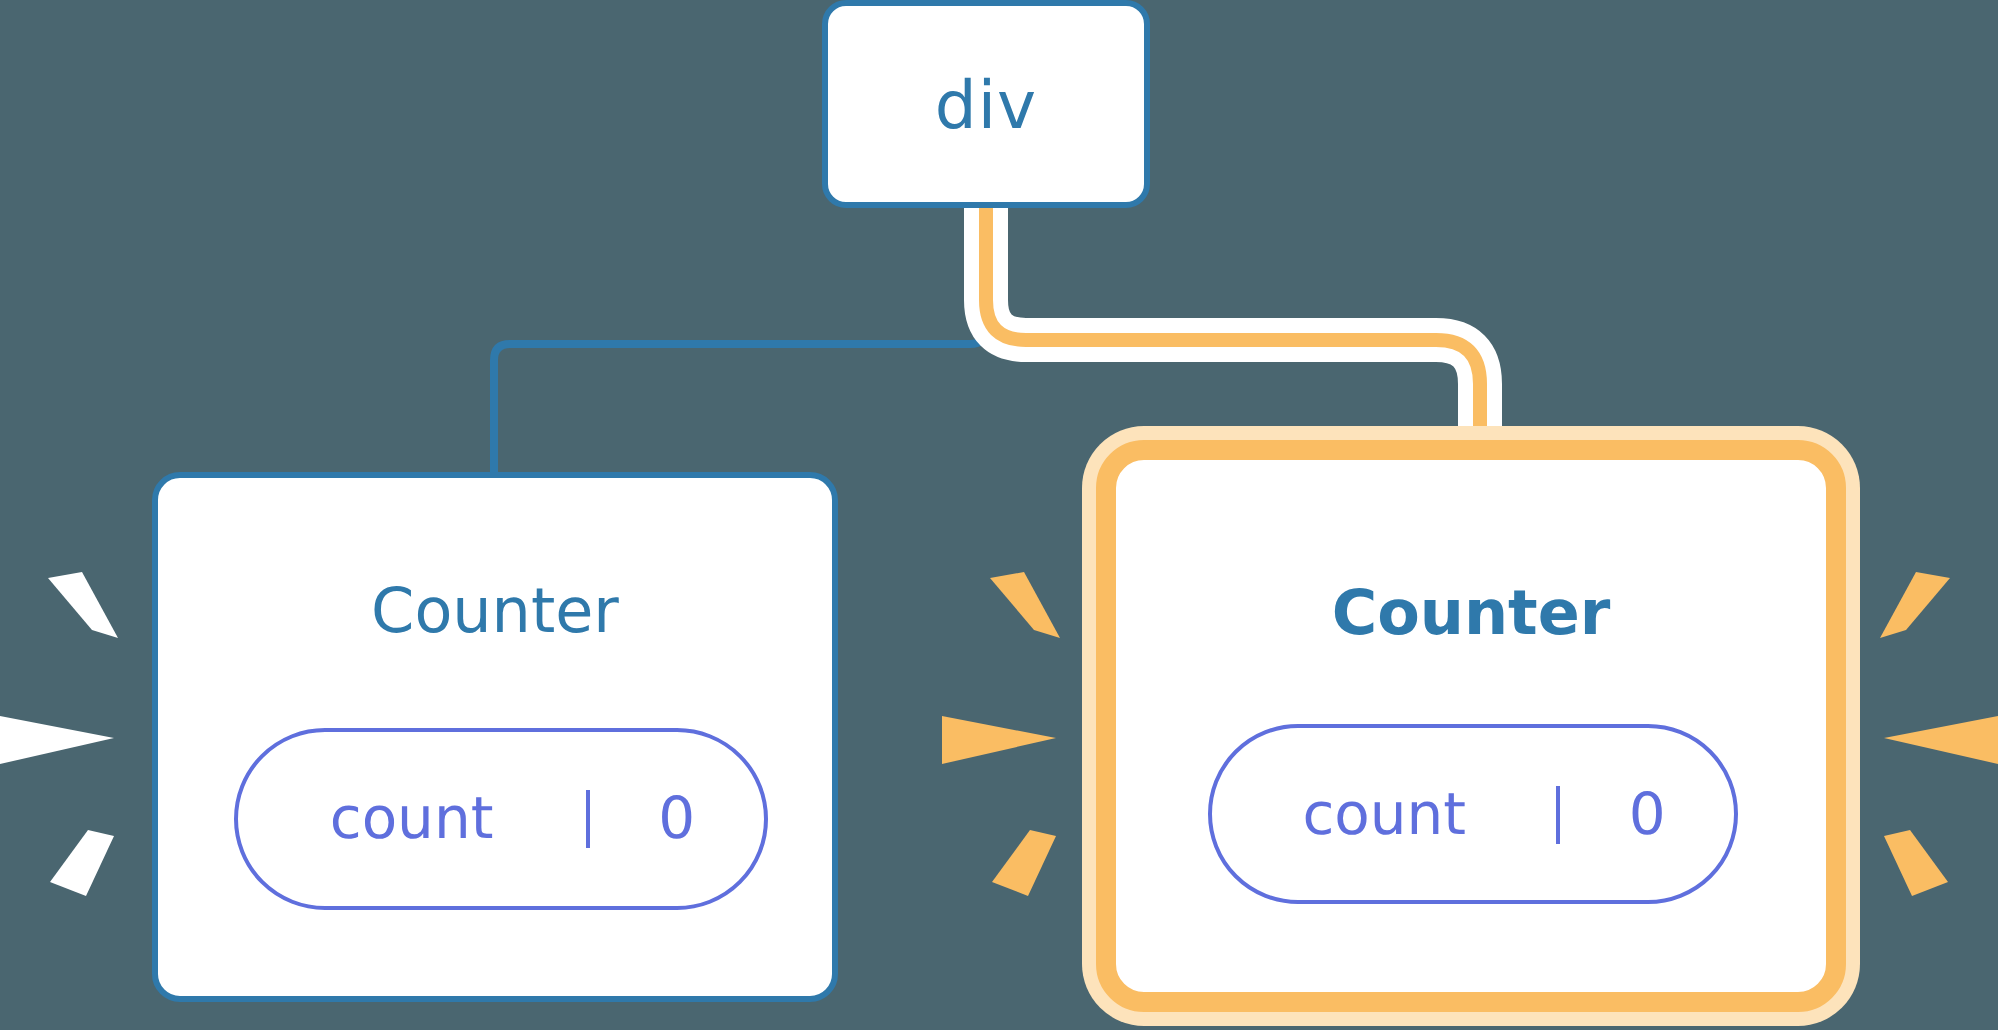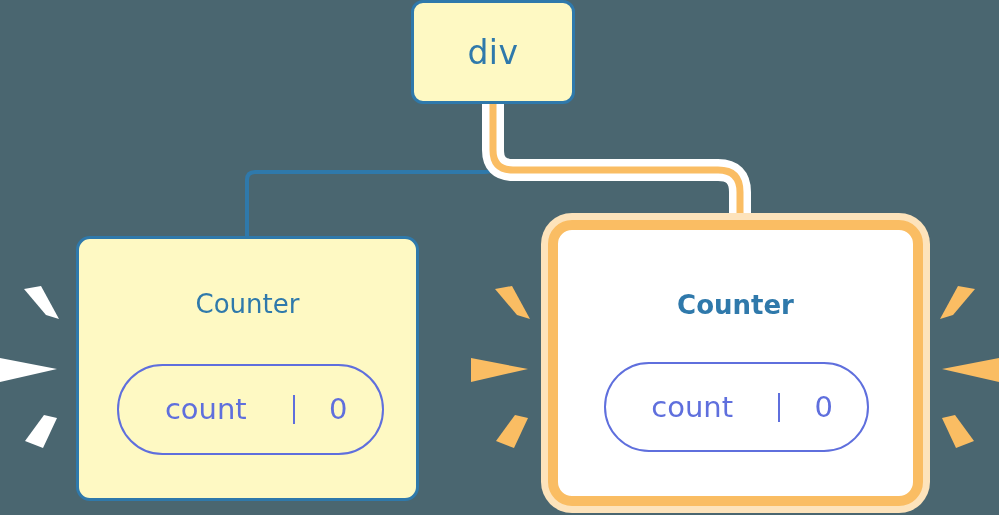--- a/index.html
+++ b/index.html
@@ -20,21 +20,21 @@
     background: #4a6670;
   }
   #wires {
     position: absolute;
     left: 0; top: 0;
     width: 999px;
     height: 515px;
   }
   .node {
     position: absolute;
-    background: #fef9c3;
+    background: #ffffff;
     box-sizing: border-box;
   }
   
   #div-node {
     left: 411px;
     top: 0px;
     width: 164px;
     height: 104px;
     border: 3px solid #2f79ab;
     border-radius: 12px;
@@ -82,21 +82,21 @@
   }
   .node-body {
     position: absolute;
     left: 0; top: 0; right: 0; bottom: 0;
   }
   .counter-title {
     position: absolute;
     width: 100%;
     text-align: center;
     color: #2f79ab;
-    font-size: 26px;
+    font-size: 31px;
     line-height: 1;
   }
   #counter-left .counter-title {
     top: 52px;
     font-weight: 400;
   }
   #counter-right .counter-title {
     top: 56px;
     font-weight: 700;
   }

